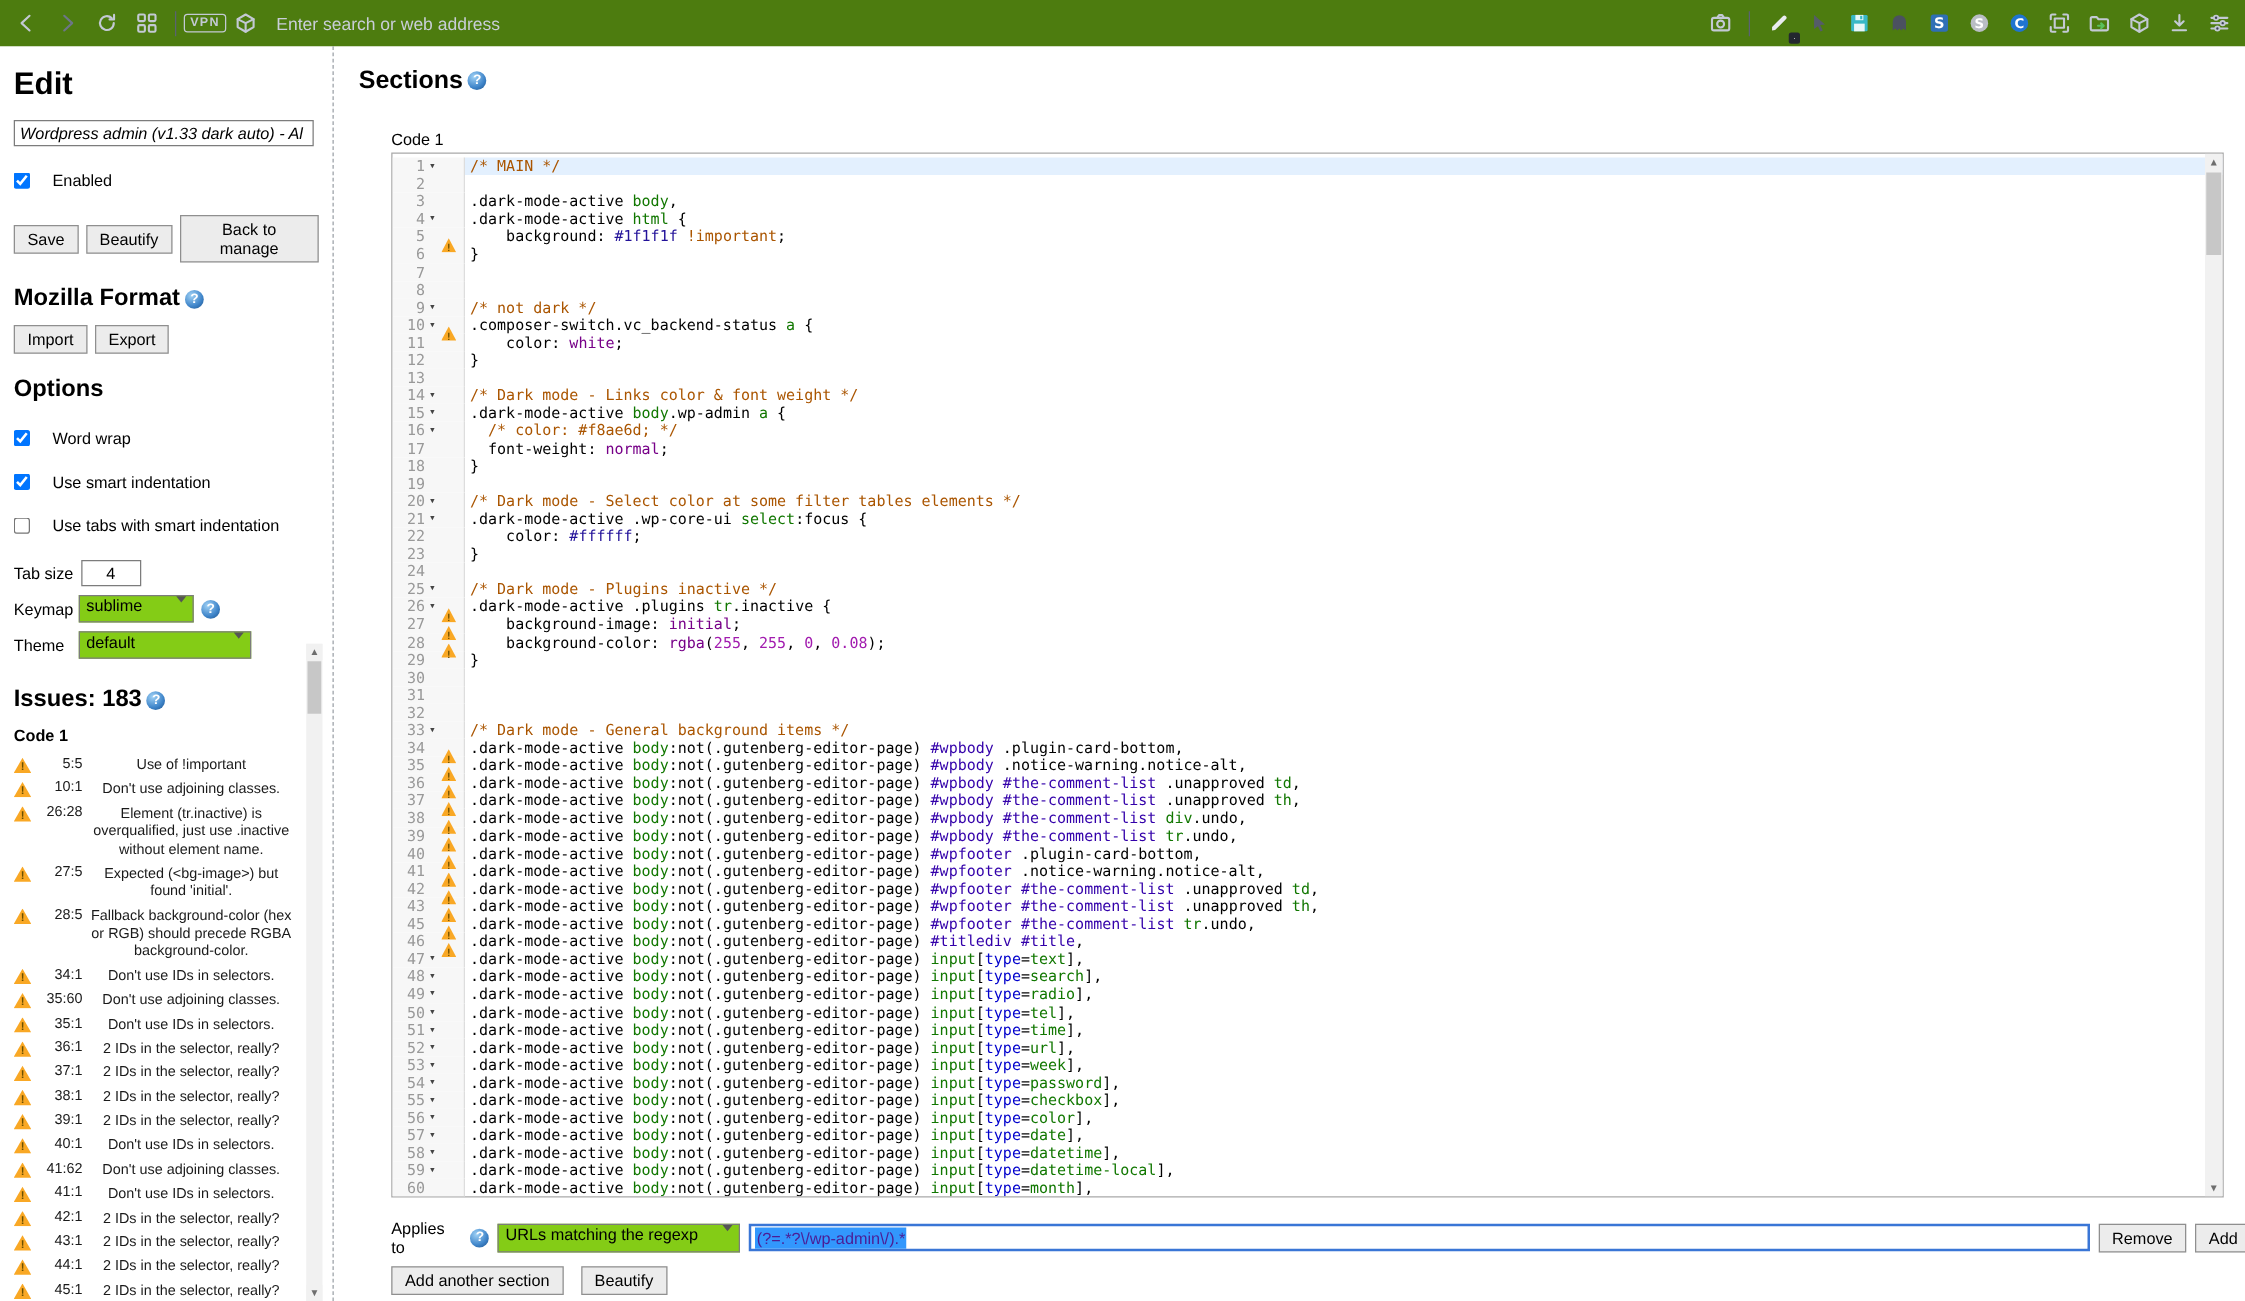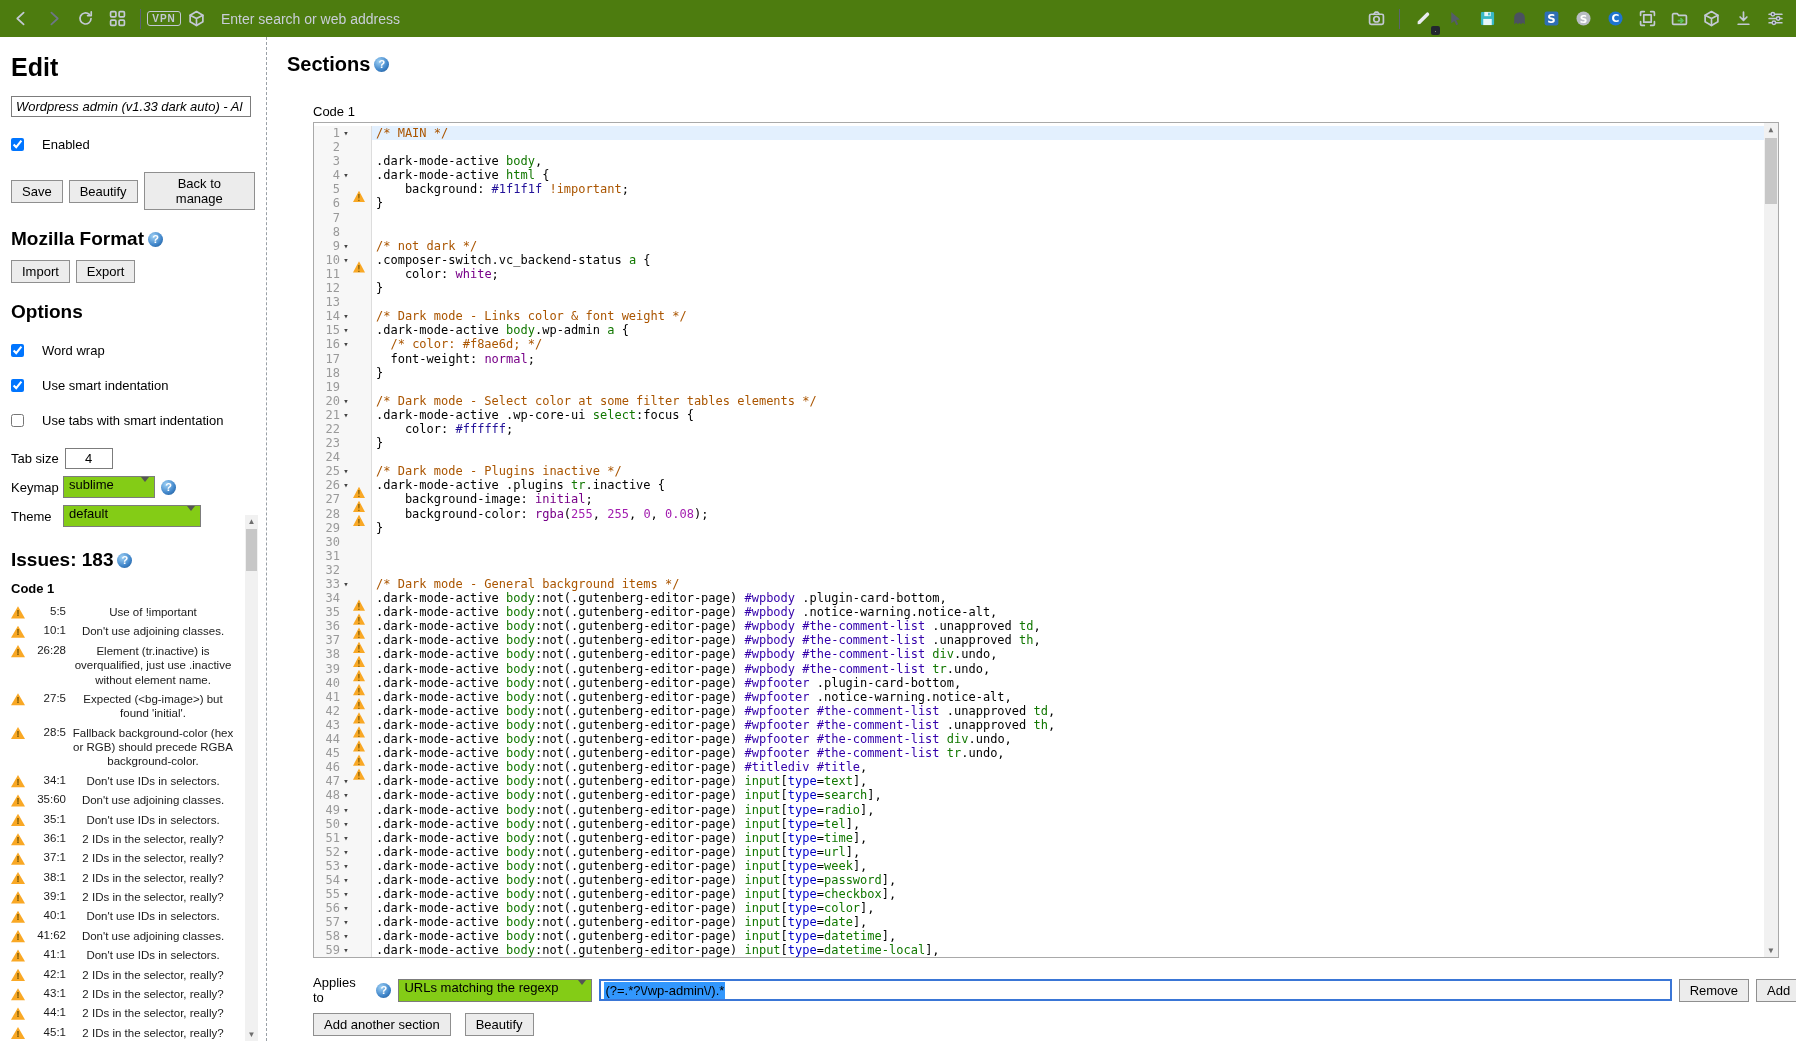--- a/index.html
+++ b/index.html
@@ -85,21 +85,21 @@
   .tk-id { color:#30a; } .tk-fn { color:#708; } .tk-num { color:#a21caf; }
   .tk-kw { color:#708; } .tk-attr { color:#00c; } .tk-attrval { color:#170; }
   .tk-tag { color:#170; }
   .cm-pad { height:3px; }
 
   
   .applies-row { display:flex; align-items:center; gap:7px; margin:17px 0 0 26px; font-size:13px; }
   .applies-select { width:196px; height:23px; }
   .regex-input { width:1084px; height:22px; border:2px solid #3a76d6; display:flex; align-items:center;
     padding:0 3px; font-size:13px; background:#fff; }
-  .regex-input .sel { background:#3297fd; color:#000000; padding:1px 1px; }
+  .regex-input .sel { background:#3297fd; color:#4c1d95; padding:1px 1px; }
   .footer-btns { display:flex; gap:14px; margin:8px 0 0 26px; }
 </style>
 </head>
 <body>
 
 <div class="topbar">
   <div class="tb-left" id="tb-left">
       <span class="tb-icon">
         <svg viewBox="0 0 16 16">
           <path d="M10 2.5 4 8l6 5.5" fill="none" stroke="currentColor" stroke-width="1.6" stroke-linecap="round" stroke-linejoin="round"></path>
@@ -673,26 +673,20 @@
        <span class="cm-fold"></span>
        <span class="cm-warn"><span class="warn-tri"></span></span>
      </div>
      <div class="cm-text-bg"><span class="cm-text">.dark-mode-active <span class="tk-tag">body</span>:not(.gutenberg-editor-page) <span class="tk-id">#wpfooter</span> <span class="tk-id">#the-comment-list</span> .unapproved <span class="tk-tag">td</span>,</span></div></div>
           <div class="cm-line"><div class="cm-gutter">
        <span class="cm-num">43</span>
        <span class="cm-fold"></span>
        <span class="cm-warn"><span class="warn-tri"></span></span>
      </div>
      <div class="cm-text-bg"><span class="cm-text">.dark-mode-active <span class="tk-tag">body</span>:not(.gutenberg-editor-page) <span class="tk-id">#wpfooter</span> <span class="tk-id">#the-comment-list</span> .unapproved <span class="tk-tag">th</span>,</span></div></div>
-          <div class="cm-line"><div class="cm-gutter">
-       <span class="cm-num">44</span>
-       <span class="cm-fold"></span>
-       <span class="cm-warn"><span class="warn-tri"></span></span>
-     </div>
-     <div class="cm-text-bg"><span class="cm-text">.dark-mode-active <span class="tk-tag">body</span>:not(.gutenberg-editor-page) <span class="tk-id">#wpfooter</span> <span class="tk-id">#the-comment-list</span> <span class="tk-tag">div</span>.undo,</span></div></div>
           <div class="cm-line"><div class="cm-gutter">
        <span class="cm-num">45</span>
        <span class="cm-fold"></span>
        <span class="cm-warn"><span class="warn-tri"></span></span>
      </div>
      <div class="cm-text-bg"><span class="cm-text">.dark-mode-active <span class="tk-tag">body</span>:not(.gutenberg-editor-page) <span class="tk-id">#wpfooter</span> <span class="tk-id">#the-comment-list</span> <span class="tk-tag">tr</span>.undo,</span></div></div>
           <div class="cm-line"><div class="cm-gutter">
        <span class="cm-num">46</span>
        <span class="cm-fold"></span>
        <span class="cm-warn"><span class="warn-tri"></span></span>

